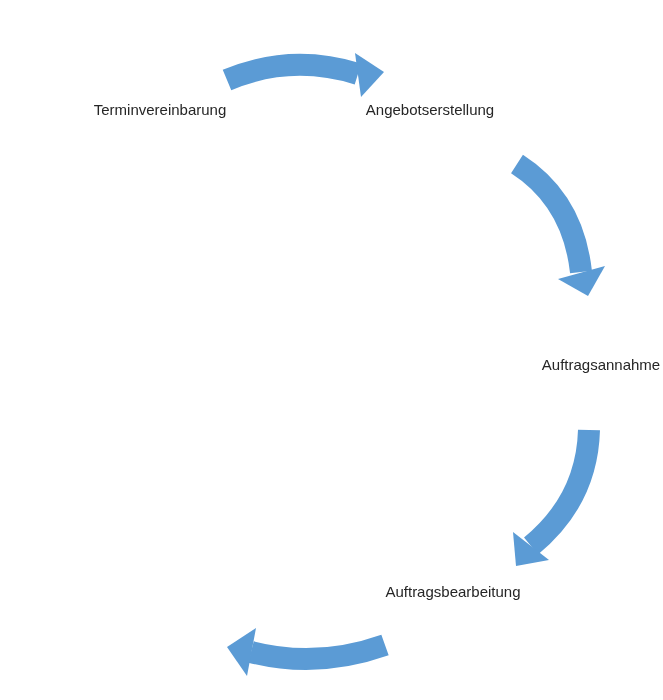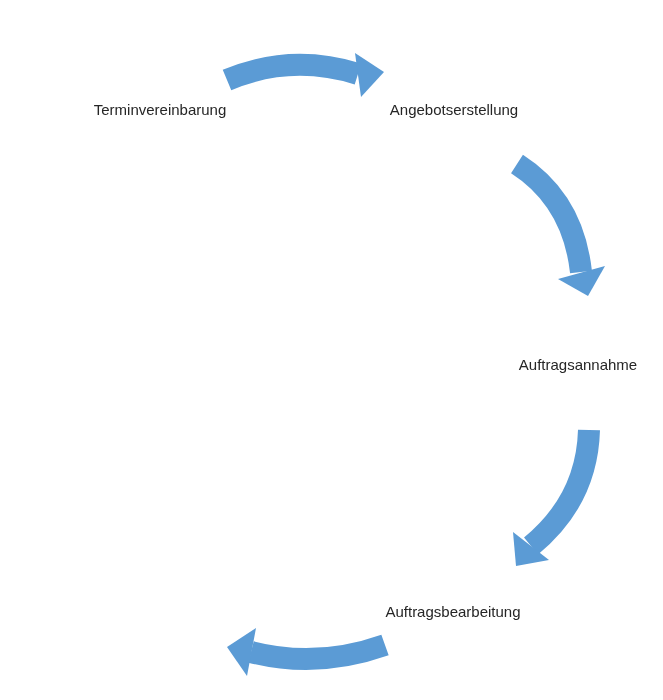--- a/index.html
+++ b/index.html
@@ -62,22 +62,22 @@
       <path class="arrow-head" d="M 491 566 L 488 532 L 524 560 Z"></path>
     </g>
     <g>
       <path class="arrow-body" d="M 360 645 Q 292 669 226 652"></path>
       <path class="arrow-head" d="M 202 647 L 231 628 L 222 676 Z"></path>
     </g>
   </svg>
 
   <div class="node-label" style="left:135px; top:100px;">Terminvereinbarung</div>
 
-  <div class="node-label" style="left:429px; top:100px;text-align:center;">Angebotserstellung</div>
+  <div class="node-label" style="left:405px; top:100px;text-align:center;">Angebotserstellung</div>
 
-  <div class="node-label" style="left:553px; top:355px;">Auftragsannahme</div>
+  <div class="node-label" style="left:576px; top:355px;">Auftragsannahme</div>
 
-  <div class="node-label" style="left:428px; top:602px;">Auftragsbearbeitung</div>
+  <div class="node-label" style="left:428px; top:582px;">Auftragsbearbeitung</div>
 
   <div class="node-label" style="left:127px; top:589px;">
   </div>
 
 </div>
 
 </body></html>

